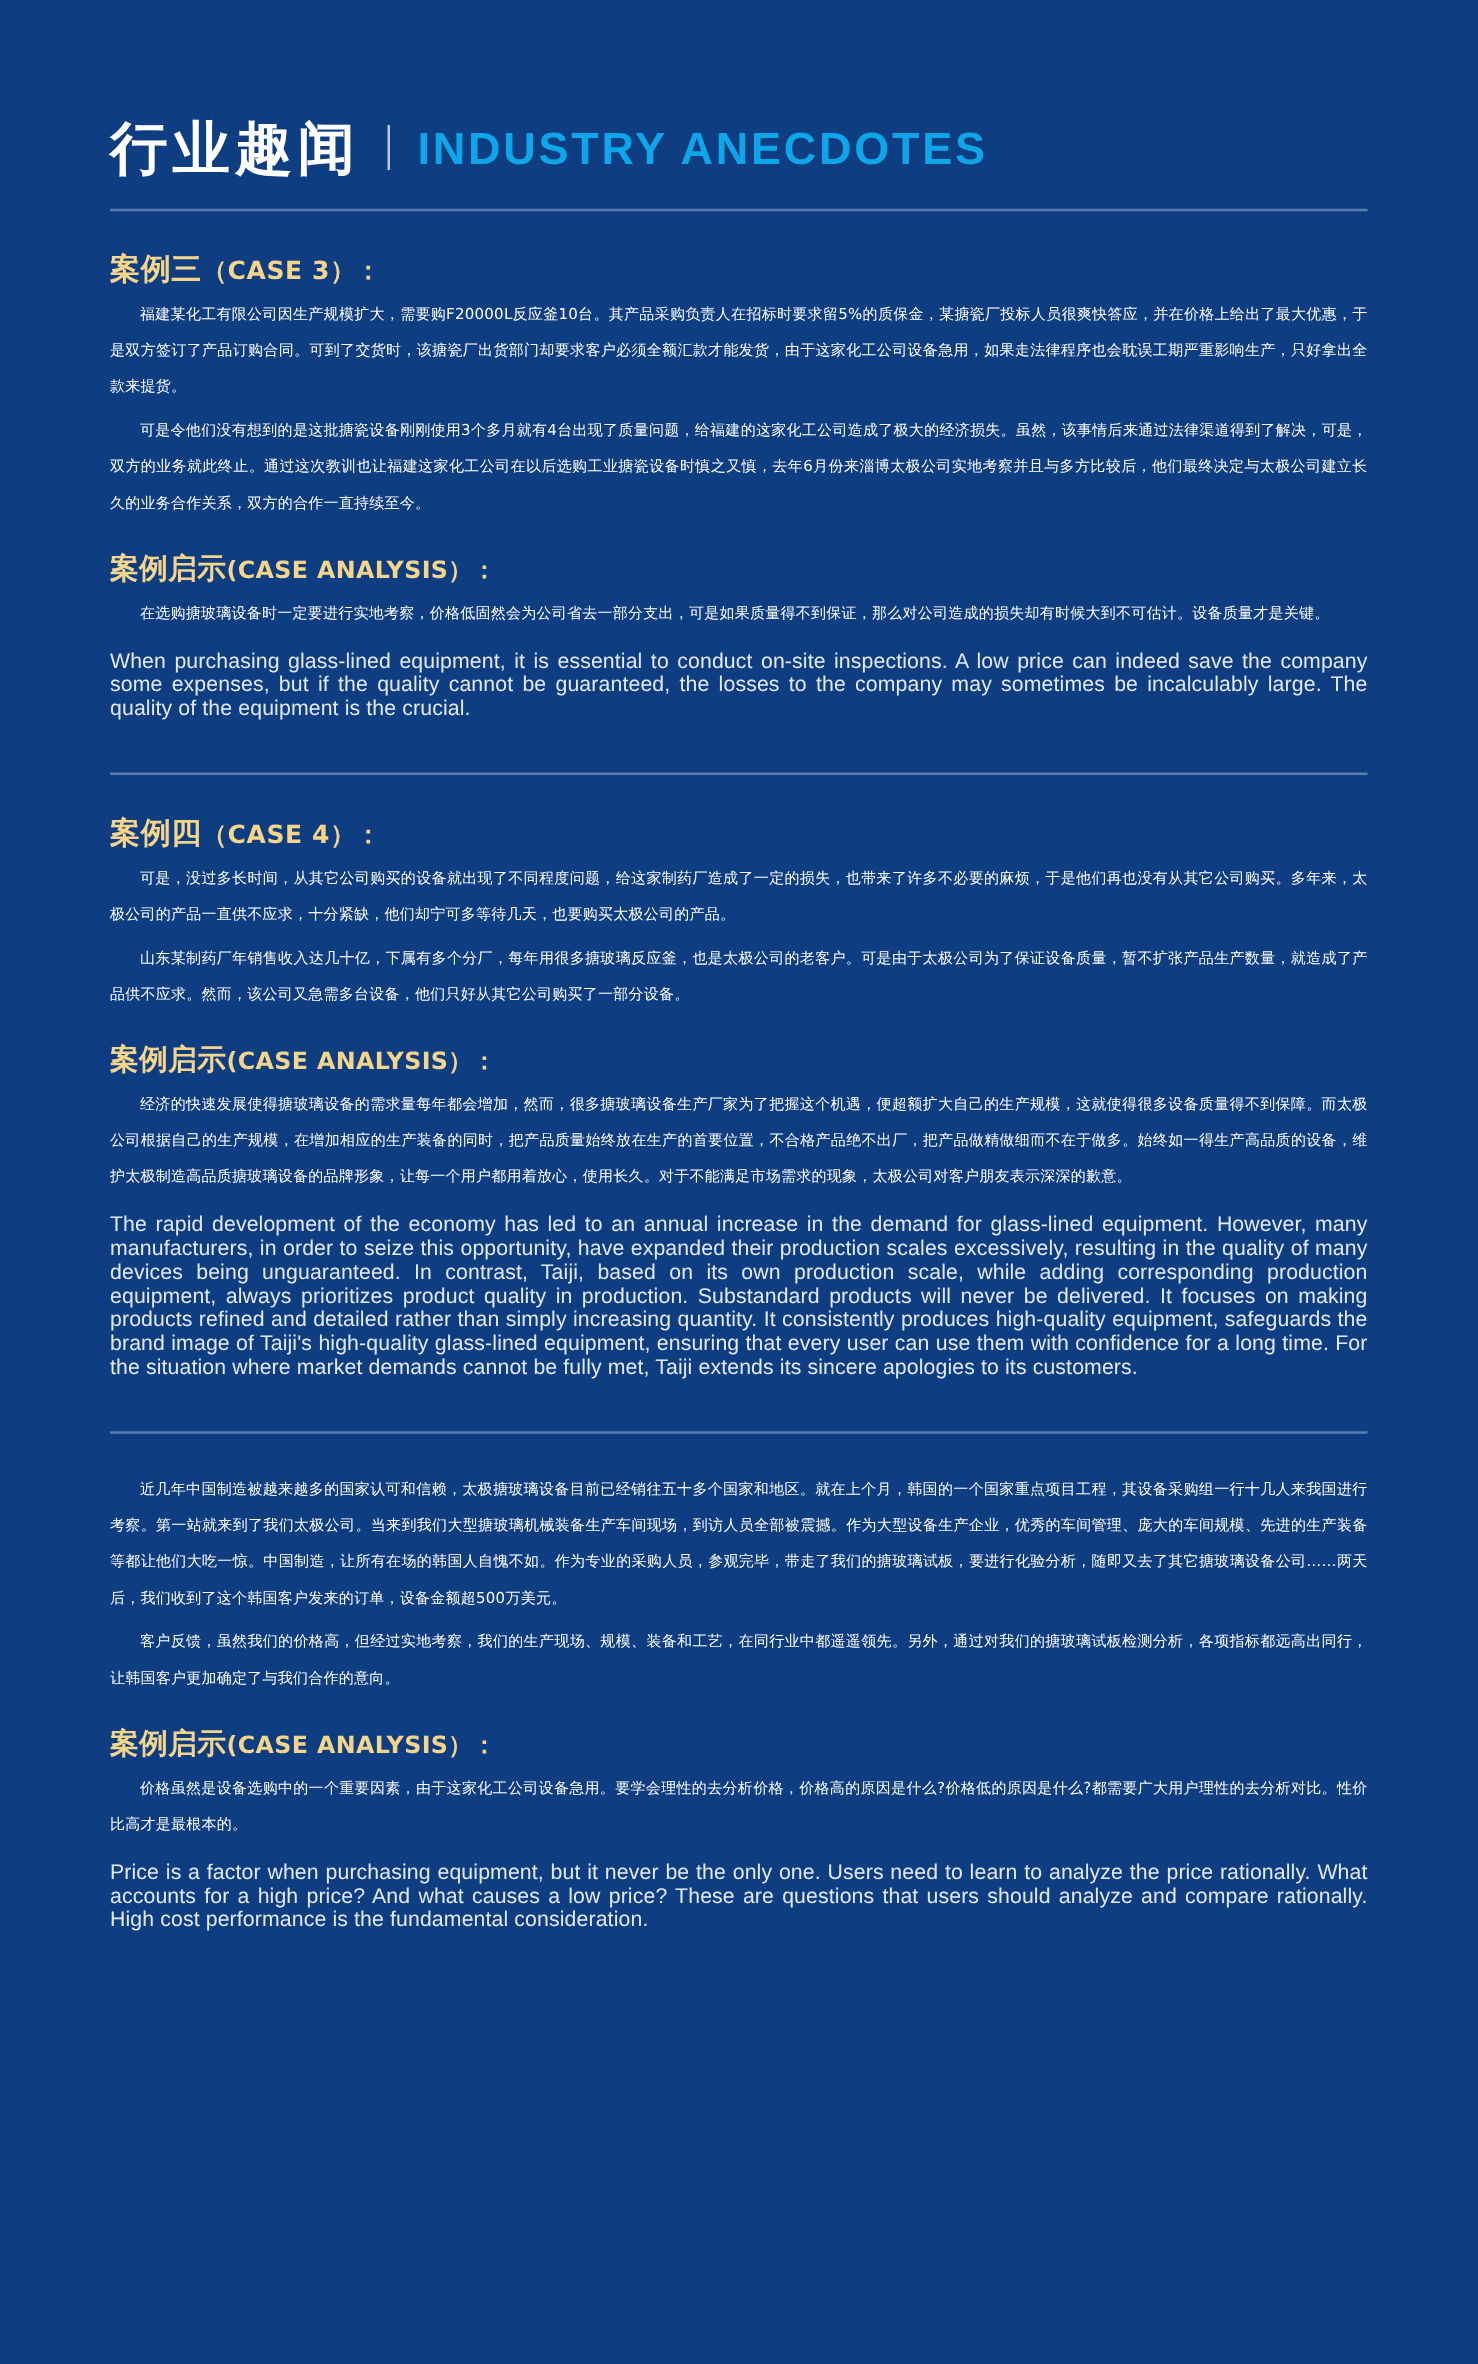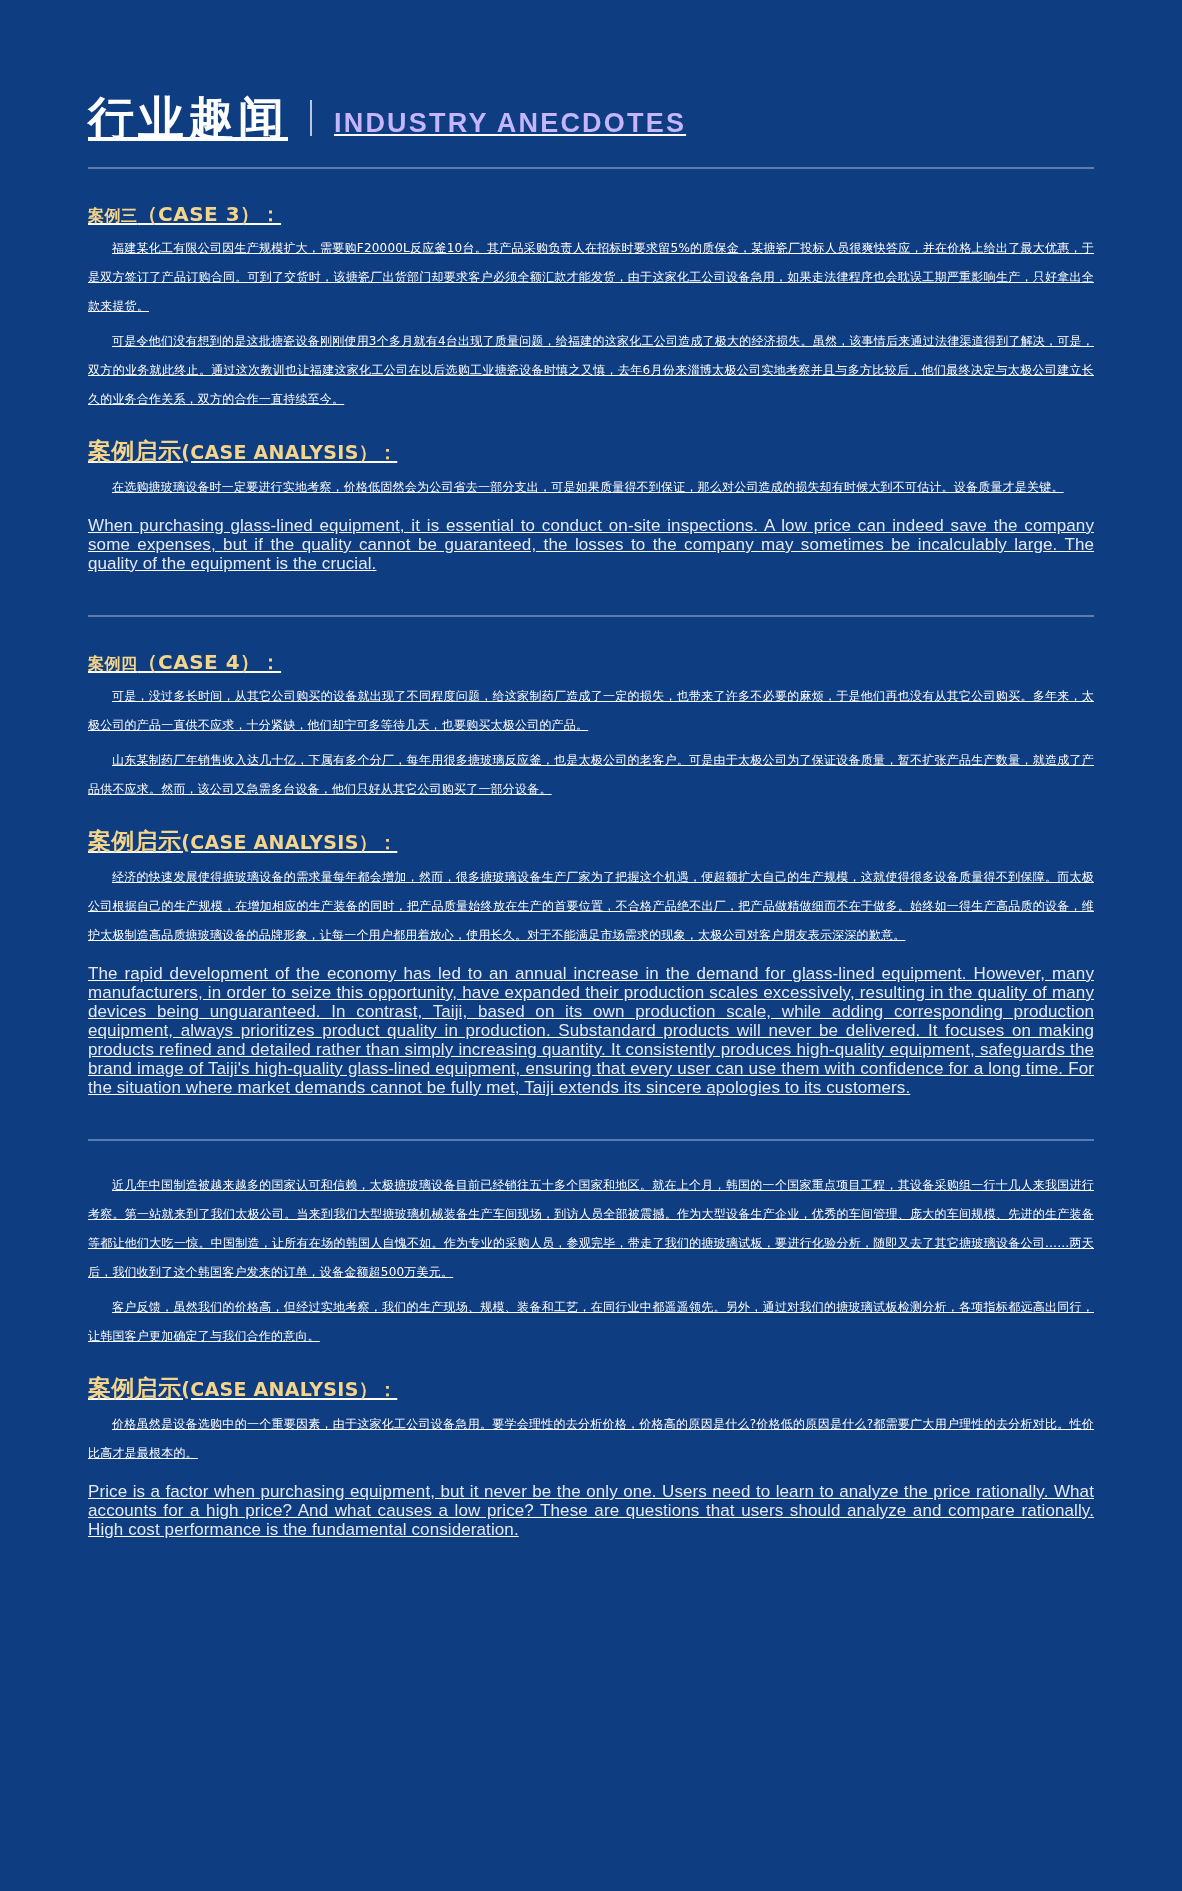--- a/index.html
+++ b/index.html
@@ -13,21 +13,20 @@
     font-family: "Liberation Sans", sans-serif;
     color: #ffffff;
     overflow: hidden;
   }
   .page {
     position: relative;
     width: 1182px;
     height: 1891px;
     box-sizing: border-box;
     padding: 95px 88px 40px 88px;
-    text-decoration: underline;
   }
   
   .header {
     display: flex;
     align-items: flex-end;
     gap: 0px;
     padding-bottom: 14px;
   }
   .header-cn {
     font-family: "DejaVu Sans", "Liberation Sans", sans-serif;
@@ -37,24 +36,24 @@
     color: #ffffff;
     line-height: 1;
   }
   .header-divider {
     width: 2px;
     height: 36px;
     background: #b9c8e0;
     margin: 0 22px 5px 22px;
   }
   .header-en {
-    font-size: 27px;
+    font-size: 36px;
     font-weight: bold;
     letter-spacing: 2.2px;
-    color: #c4b5fd;
+    color: #0ea5e9;
     line-height: 1;
     padding-bottom: 4px;
   }
   .header-rule {
     height: 2px;
     background: #5d7cae;
     margin: 12px 0 0 0;
   }
 
   
@@ -63,21 +62,21 @@
   }
   .case-title {
     font-family: "DejaVu Sans", "Liberation Sans", sans-serif;
     font-size: 24px;
     font-weight: bold;
     color: #f5d58a;
     letter-spacing: 0.5px;
     margin-bottom: 6px;
   }
   .case-title .cn {
-    font-size: 16px;
+    font-size: 24px;
     margin-top: 48px;
   }
   .case-title .en {
     font-size: 20px;
     letter-spacing: 0.5px;
   }
   .analysis-title {
     font-family: "DejaVu Sans", "Liberation Sans", sans-serif;
     font-size: 23px;
     font-weight: bold;

